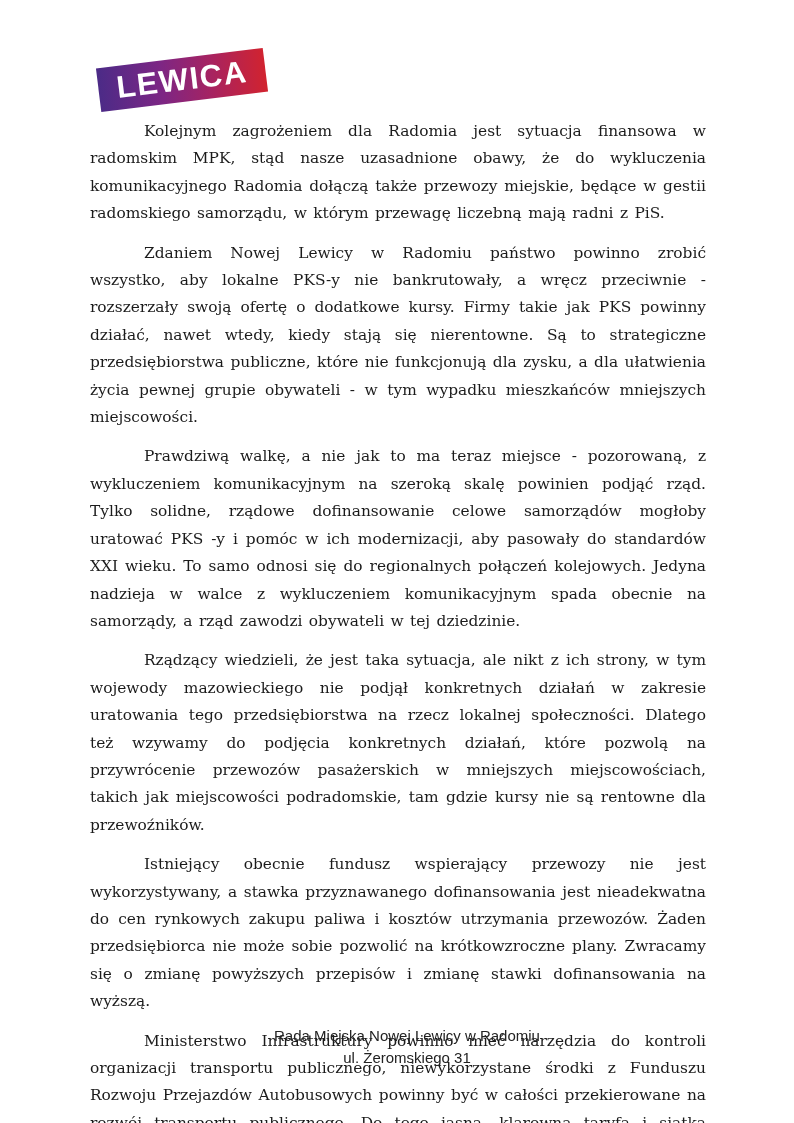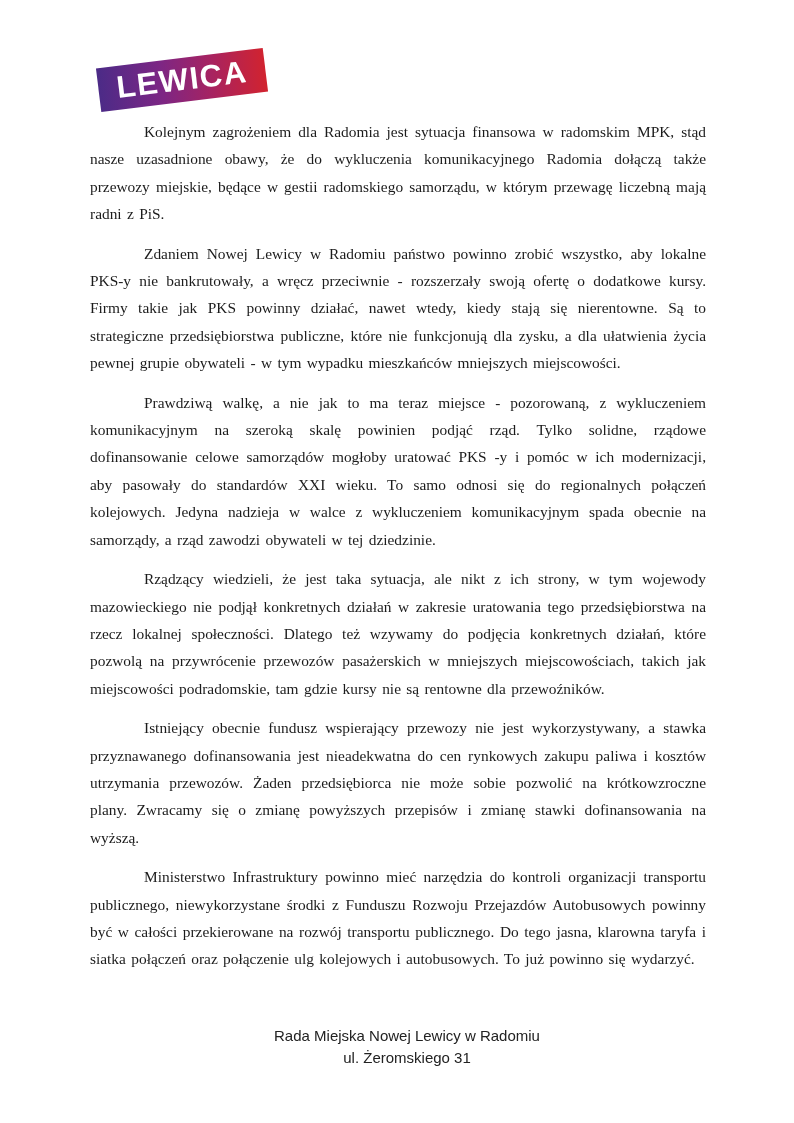--- a/index.html
+++ b/index.html
@@ -47,21 +47,20 @@
   .letter-body {
     margin-top: 16px;
     font-size: 15.4px;
     line-height: 27.4px;
     text-align: justify;
   }
   .letter-body p {
     margin: 0 0 12px 0;
     text-indent: 54px;
     word-spacing: 1.5px;
-    font-family: Liberation Serif, serif;
   }
   .footer {
     position: absolute;
     left: 0;
     right: 0;
     top: 1025px;
     text-align: center;
     font-family: "Liberation Sans", sans-serif;
     font-size: 15px;
     line-height: 22px;

